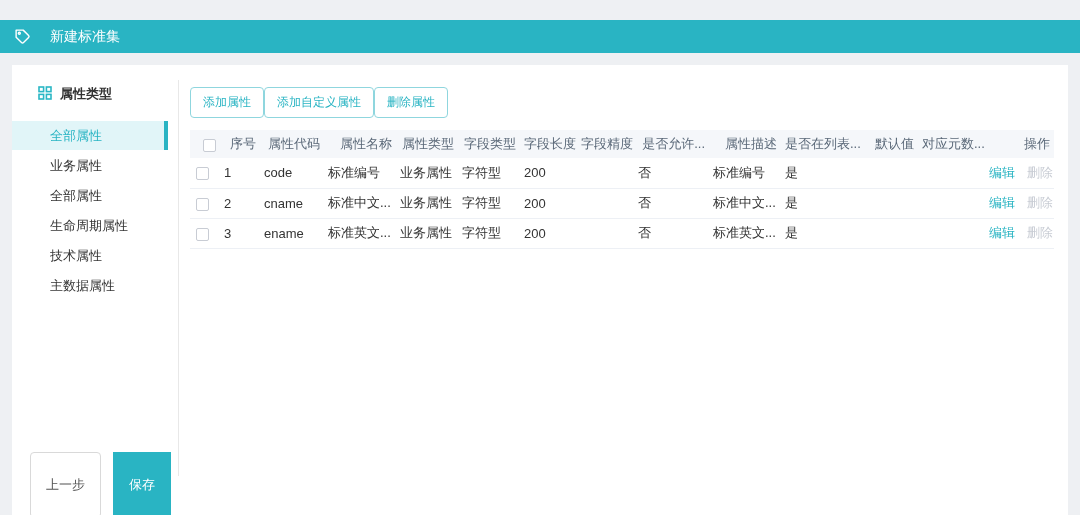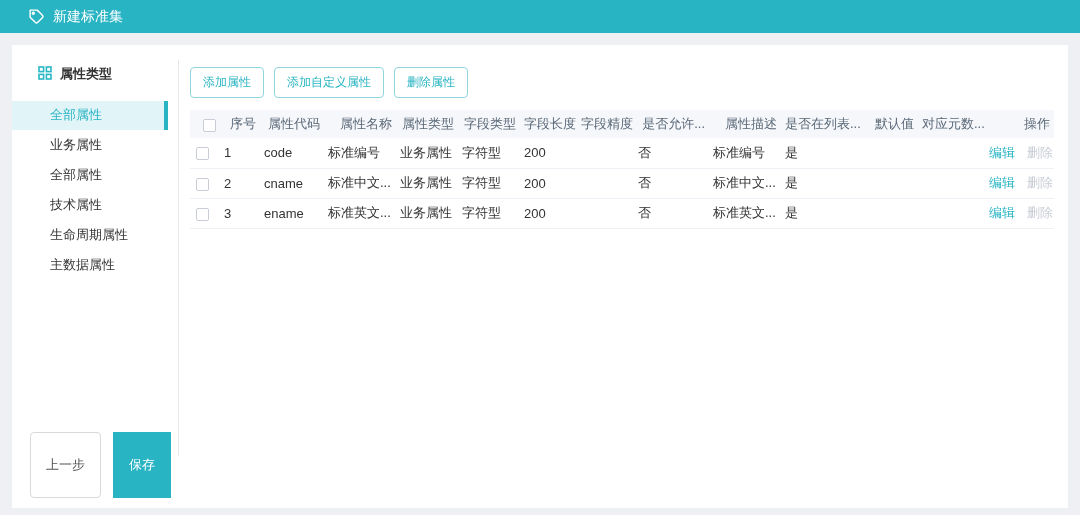--- a/index.html
+++ b/index.html
@@ -1,38 +1,38 @@
 <!DOCTYPE html>
 <html style="--accent: #29b4c3;"><head>
 <meta charset="utf-8">
 <style>
   :root { --accent:#29b4c3; }
   * { margin:0; padding:0; box-sizing:border-box; }
   html,body { width:1080px; height:515px; overflow:hidden; }
   body { background:#eef0f3; font-family:"Liberation Sans","DejaVu Sans",sans-serif; }
 
   
-  .app-header { height:33px; background:var(--accent); display:flex; align-items:center; padding-left:28px; gap:8px; }
+  .app-header { height:33px; background:var(--accent); display:flex; align-items:center; padding-left:14px; gap:19px;margin-top:20px; }
   .app-header .title { color:#fff; font-size:14px; }
   .tag-icon { display:inline-flex; }
 
   
   .card { position:relative; margin:12px 12px 0 12px; height:463px; background:#fff; display:flex; }
 
   
   .sidebar { width:166px; flex-shrink:0; padding-top:20px; }
   .sidebar-title { display:flex; align-items:center; gap:8px; padding-left:26px; font-size:13px; font-weight:bold; color:#333; margin-bottom:18px; }
   .sidebar ul { list-style:none; }
-  .sidebar li { height:29px; line-height:29px; padding-left:38px; margin:0 10px 1px 0; font-size:13px; color:#333; cursor:pointer; white-space:nowrap;font-family:Liberation Mono, monospace; }
+  .sidebar li { height:29px; line-height:29px; padding-left:38px; margin:0 10px 1px 0; font-size:13px; color:#333; cursor:pointer; white-space:nowrap; }
   .sidebar li.selected { background:#e1f5f8; color:var(--accent); border-right:4px solid var(--accent); }
   .v-divider { position:absolute; left:166px; top:15px; height:396px; width:1px; background:#e8e8e8; }
 
   
   .main { flex:1; padding:22px 14px 0 12px; min-width:0; }
-  .toolbar { display:flex; gap:10px; margin-bottom:12px; }
+  .toolbar { display:flex; margin-bottom:12px; }
   .tb-btn { background:#fff; border:1px solid #8fd6de; color:var(--accent); font-size:12px; padding:6px 12px; border-radius:4px; cursor:pointer; font-family:inherit; }
 
   table { width:100%; table-layout:fixed; border-collapse:collapse; }
   thead th { background:#f5f7fa; color:#5a6878; font-weight:normal; text-align:right; font-size:13px; height:28px; padding:0 4px; white-space:nowrap; overflow:hidden; }
   tbody td { color:#333; font-size:13px; height:30px; padding:0 4px; border-bottom:1px solid #edf0f5; white-space:nowrap; overflow:hidden; }
   th:nth-child(1), td:nth-child(1) { width:30px; padding-left:6px; }
   th:nth-child(2), td:nth-child(2) { width:40px; }
   th:nth-child(3), td:nth-child(3) { width:64px; }
   th:nth-child(4), td:nth-child(4) { width:72px; }
   th:nth-child(5), td:nth-child(5) { width:62px; }
@@ -76,22 +76,22 @@
           <rect x="1" y="8.4" width="4.6" height="4.6"></rect>
           <rect x="8.4" y="8.4" width="4.6" height="4.6"></rect>
         </svg>
       </span>
       <span>属性类型</span>
     </div>
     <ul id="sidebar-items">
         <li class="selected">全部属性</li>
         <li>业务属性</li>
         <li>全部属性</li>
+        <li>生命周期属性</li>
         <li>技术属性</li>
-        <li>生命周期属性</li>
         <li>主数据属性</li>
       </ul>
   </aside>
   <div class="v-divider"></div>
 
   <main class="main">
     <div class="toolbar" id="toolbar">
         <button class="tb-btn">添加属性</button>
         <button class="tb-btn">添加自定义属性</button>
         <button class="tb-btn">删除属性</button>

